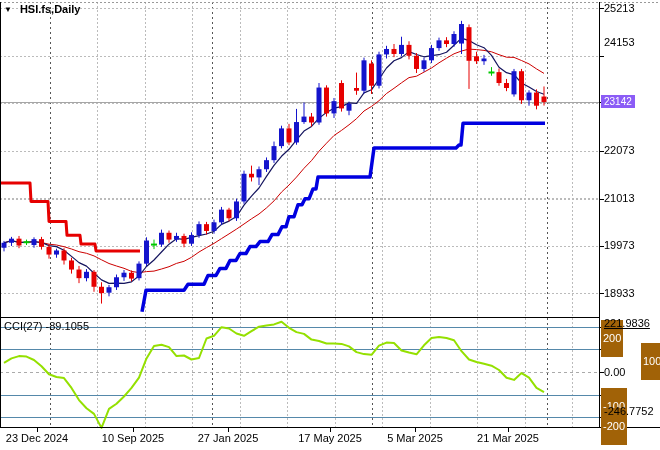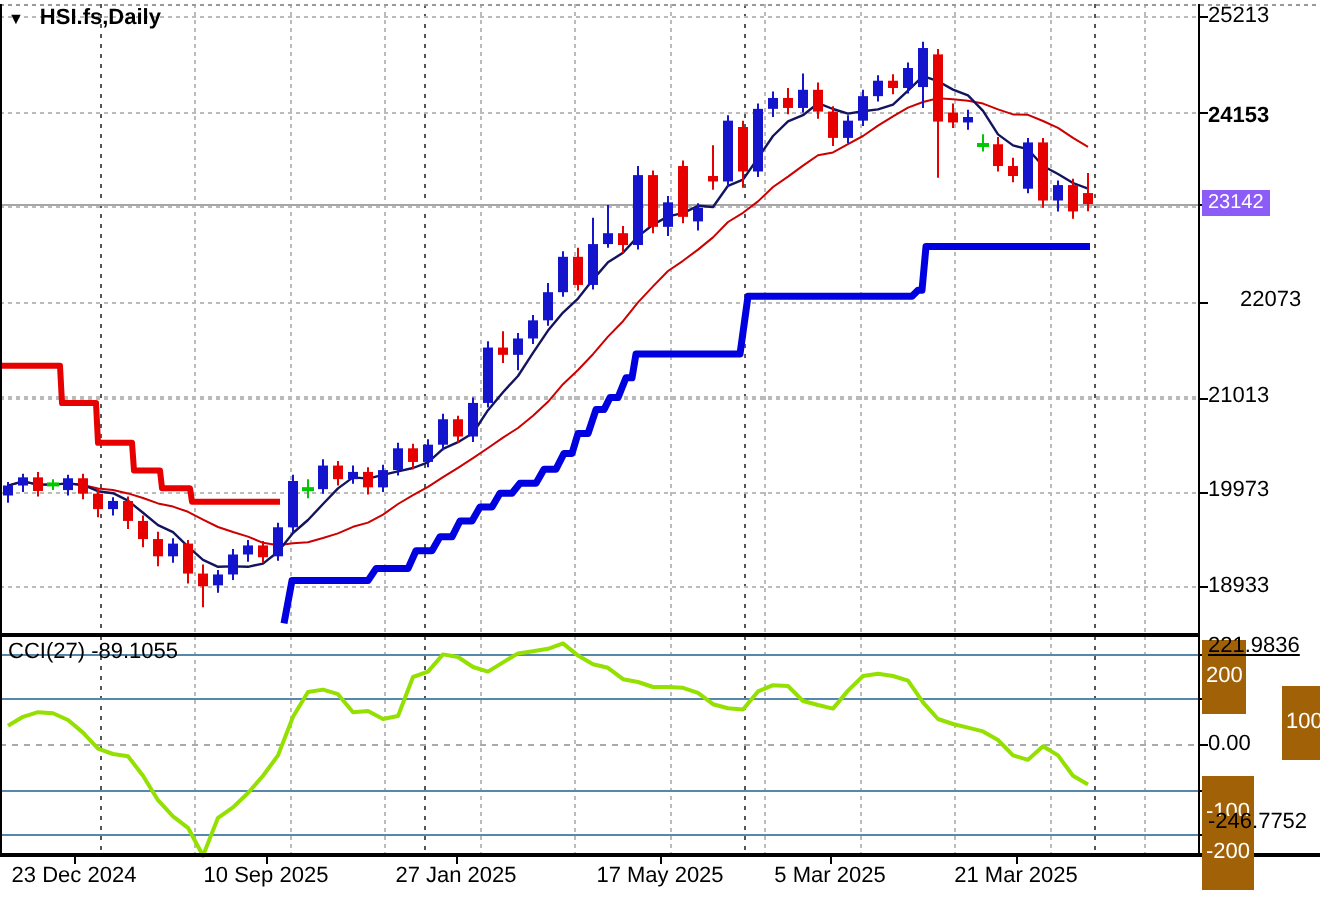--- a/index.html
+++ b/index.html
@@ -260,22 +260,22 @@
     <span>HSI.fs,Daily</span>
   </div>
 
   <div class="ind-label">
     <span>CCI(27)</span>
     <span>-89.1055</span>
   </div>
 
   <div id="price-axis">
       <div class="lbl " style="left: 604px; top: 1.5px;">25213</div>
-      <div class="lbl " style="left: 604px; top: 52px; font-weight: bold;">24153</div>
-      <div class="lbl " style="left: 620px; top: 144px; text-align: right;">22073</div>
+      <div class="lbl " style="left: 604px; top: 36px;">24153</div>
+      <div class="lbl " style="left: 604px; top: 144px; text-align: right;">22073</div>
       <div class="lbl " style="left: 604px; top: 192.105px;">21013</div>
       <div class="lbl " style="left: 604px; top: 239.303px;">19973</div>
       <div class="lbl " style="left: 604px; top: 286.5px;">18933</div>
       <div class="lbl bid-box" style="top: 95.4865px;">23142</div>
       <div class="lbl extreme" style="left: 604px; top: 317px; text-decoration: underline;">221.9836</div>
       <div class="lbl extreme" style="left: 604px; top: 405px;">-246.7752</div>
       <div class="lbl lvl-box" style="top: 320px; left: 601px;">200</div>
       <div class="lbl lvl-box" style="top: 342.85px; left: 601px; margin-left: 40px;">100</div>
       <div class="lbl " style="top: 365.5px; left: 604px;">0.00</div>
       <div class="lbl lvl-box" style="top: 388.15px; left: 601px;">-100</div>

